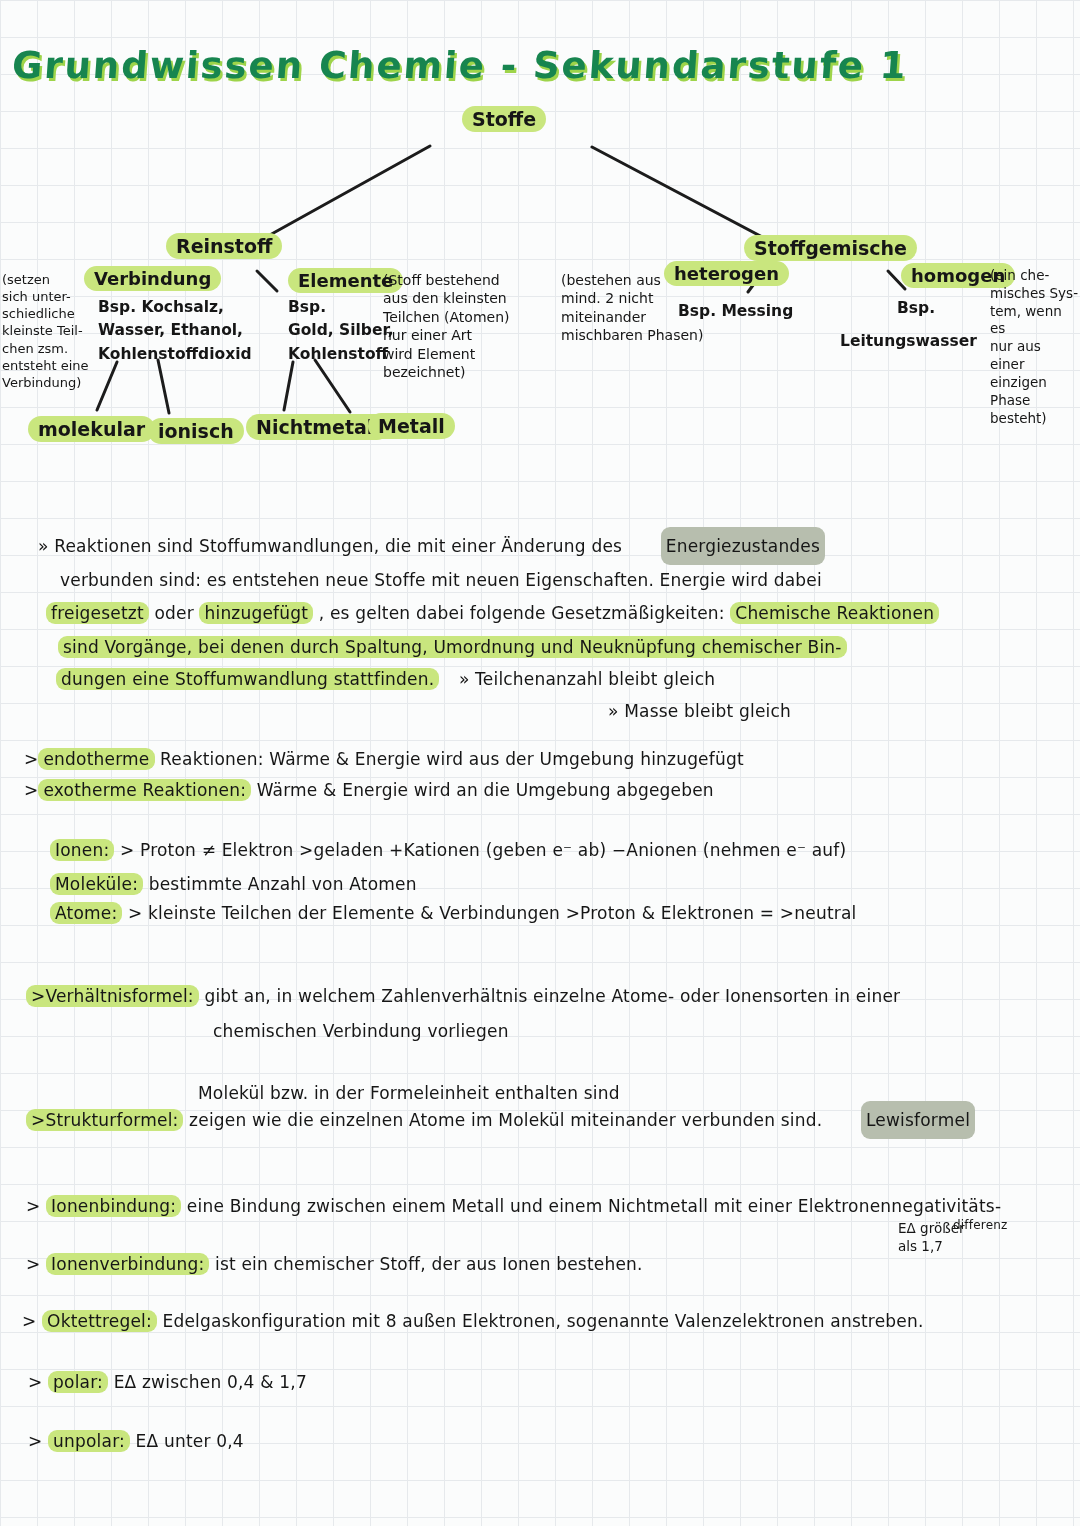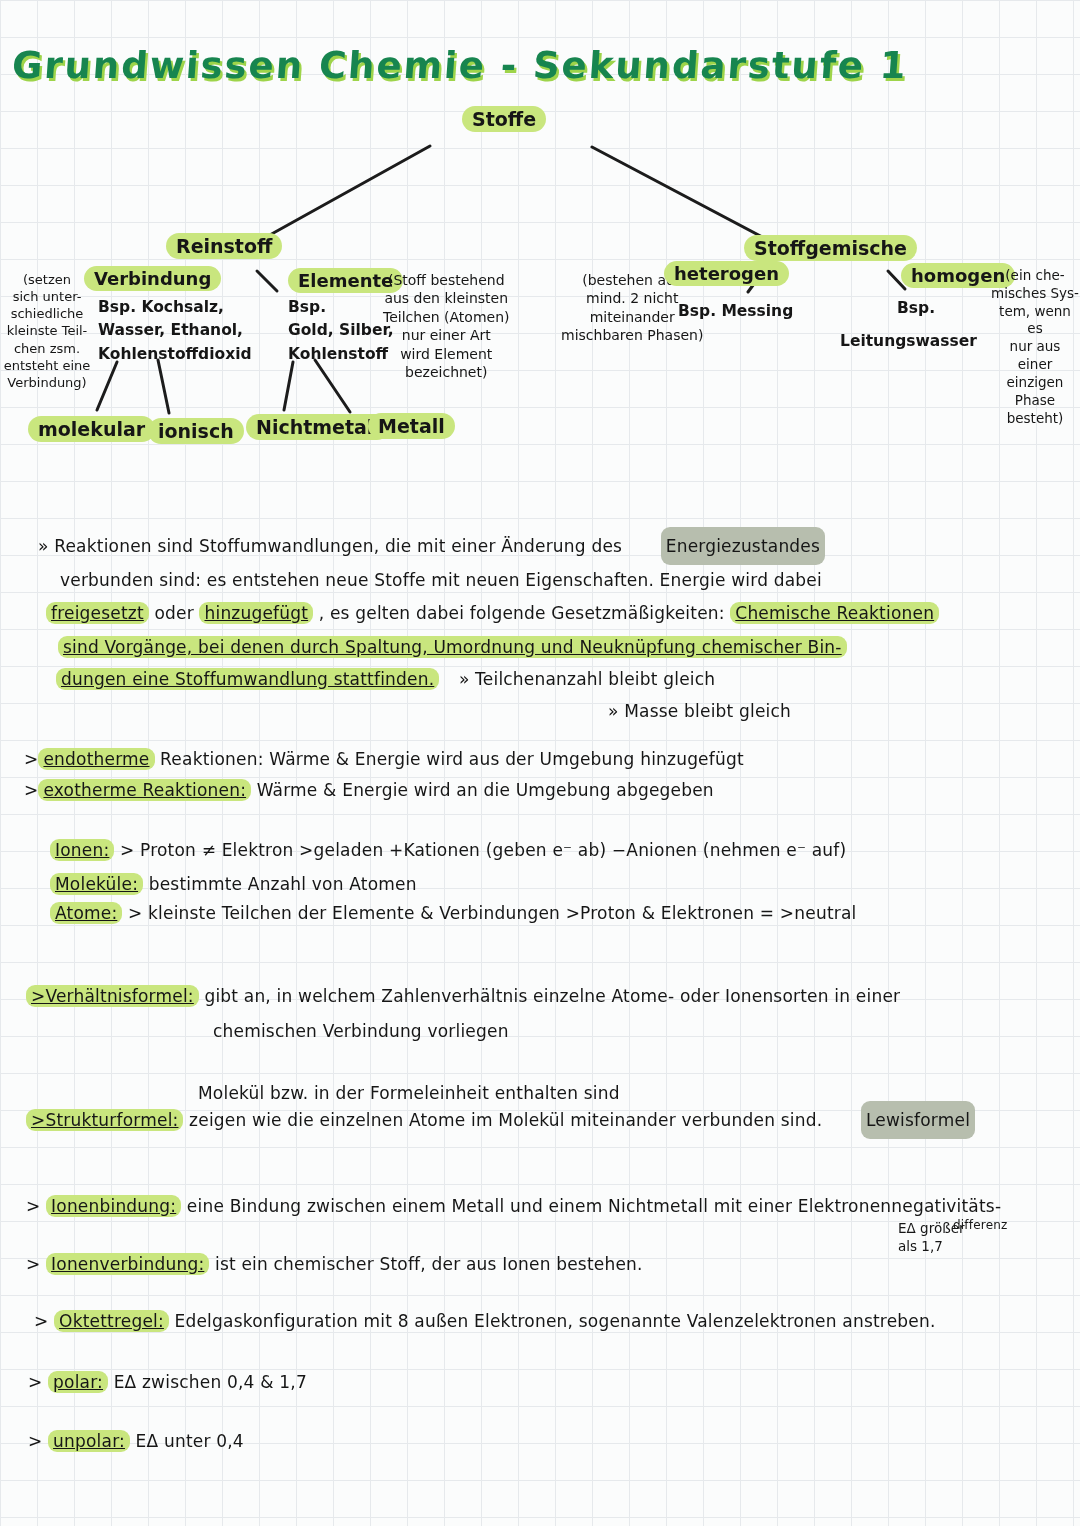--- a/index.html
+++ b/index.html
@@ -19,25 +19,25 @@
     position:absolute; left:12px; top:44px;
     font-size:37px; font-weight:bold; letter-spacing:2px;
     color:#17854f; text-shadow:2.5px 2.5px 0 #9ed44a;
     transform:skewX(-4deg); white-space:nowrap;
   }
   .pill {
     position:absolute; background:#c9e67e; border-radius:13px;
     padding:2px 10px; font-weight:bold; font-size:19px; white-space:nowrap;
   }
   .pill.sub { font-size:18px; }
-  .hl  { background:#c9e67e; border-radius:9px; padding:1px 5px; font-weight:bold;text-decoration:underline; }
+  .hl  { background:#c9e67e; border-radius:9px; padding:1px 5px; font-weight:bold; }
   .hlg { background:#b7beae; border-radius:9px; padding:9px 5px;margin-left:33px; }
   .hl.normal { font-weight:normal; }
   .body-line { position:absolute; font-size:17px; letter-spacing:0.2px; white-space:nowrap; }
-  .note { position:absolute; font-size:13px; line-height:1.32; white-space:pre-line;text-align:center; }
+  .note { position:absolute; font-size:13px; line-height:1.32; white-space:pre-line; }
   .bsp  { position:absolute; font-size:15.5px; line-height:1.5; white-space:pre-line;font-weight:bold; }
   .tiny { position:absolute; font-size:13.5px; line-height:1.3; white-space:pre-line; }
   svg.connectors { position:absolute; left:0; top:0; pointer-events:none; }
 </style>
 </head>
 <body>
 
 <div class="page">
 
   <div class="title">Grundwissen Chemie - Sekundarstufe 1</div>
@@ -170,21 +170,21 @@
   <div class="tiny" style="left:898px;top:1220px">EΔ größer
 als 1,7</div>
   <div class="body-line" style="left:953px;top:1218px;font-size:12px">differenz</div>
 
   <div class="body-line" style="left:26px;top:1254px">
     <span>&gt;</span>
     <span class="hl normal">Ionenverbindung:</span>
     <span>ist ein chemischer Stoff, der aus Ionen bestehen.</span>
   </div>
 
-  <div class="body-line" style="left:34px;top:1311px">
+  <div class="body-line" style="left:22px;top:1311px">
     <span>&gt;</span>
     <span class="hl normal">Oktettregel:</span>
     <span>Edelgaskonfiguration mit 8 außen Elektronen, sogenannte Valenzelektronen anstreben.</span>
   </div>
 
   <div class="body-line" style="left:28px;top:1372px">
     <span>&gt;</span>
     <span class="hl normal">polar:</span>
     <span>EΔ zwischen 0,4 &amp; 1,7</span>
   </div>

